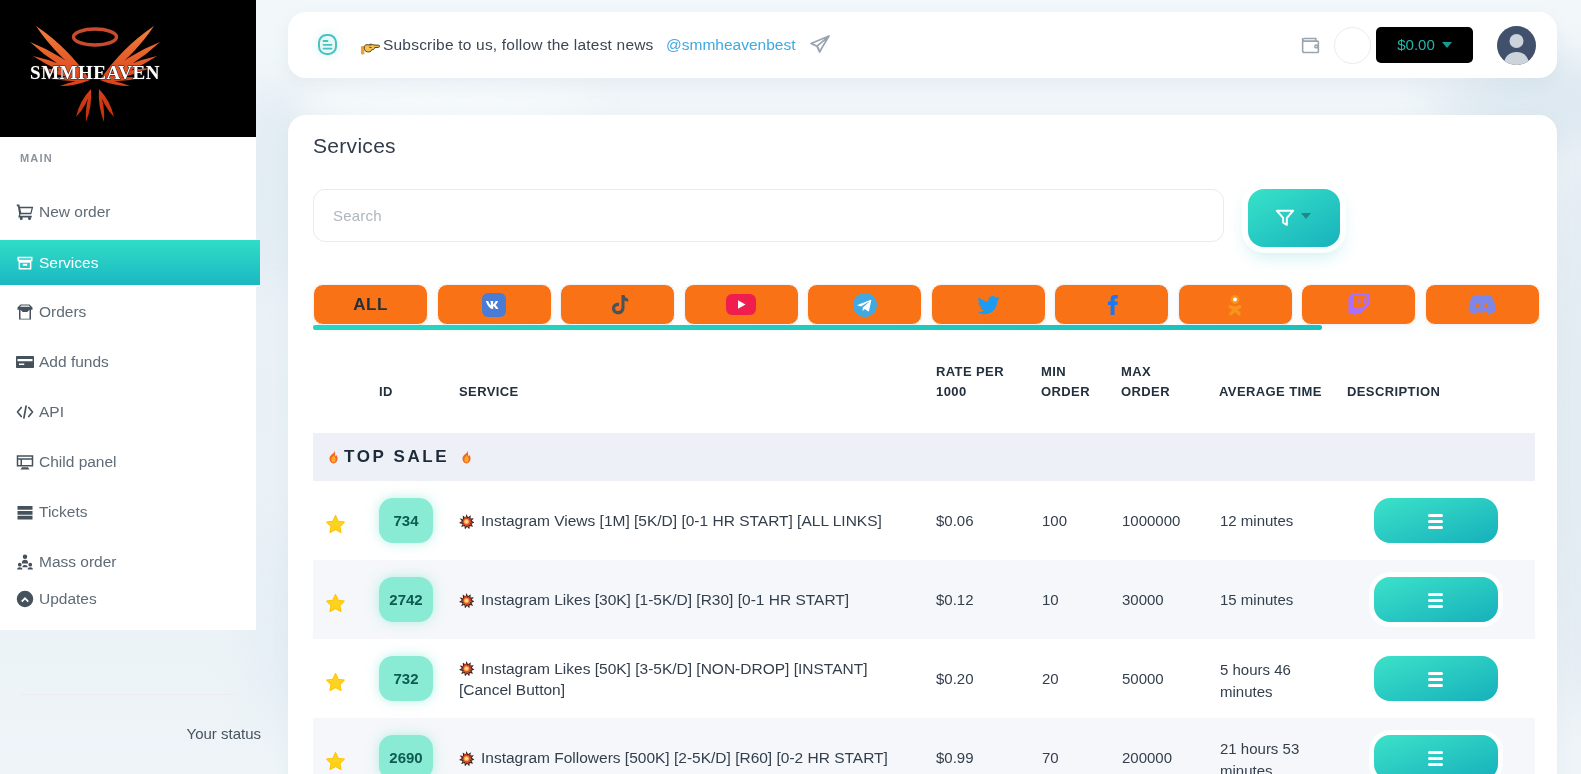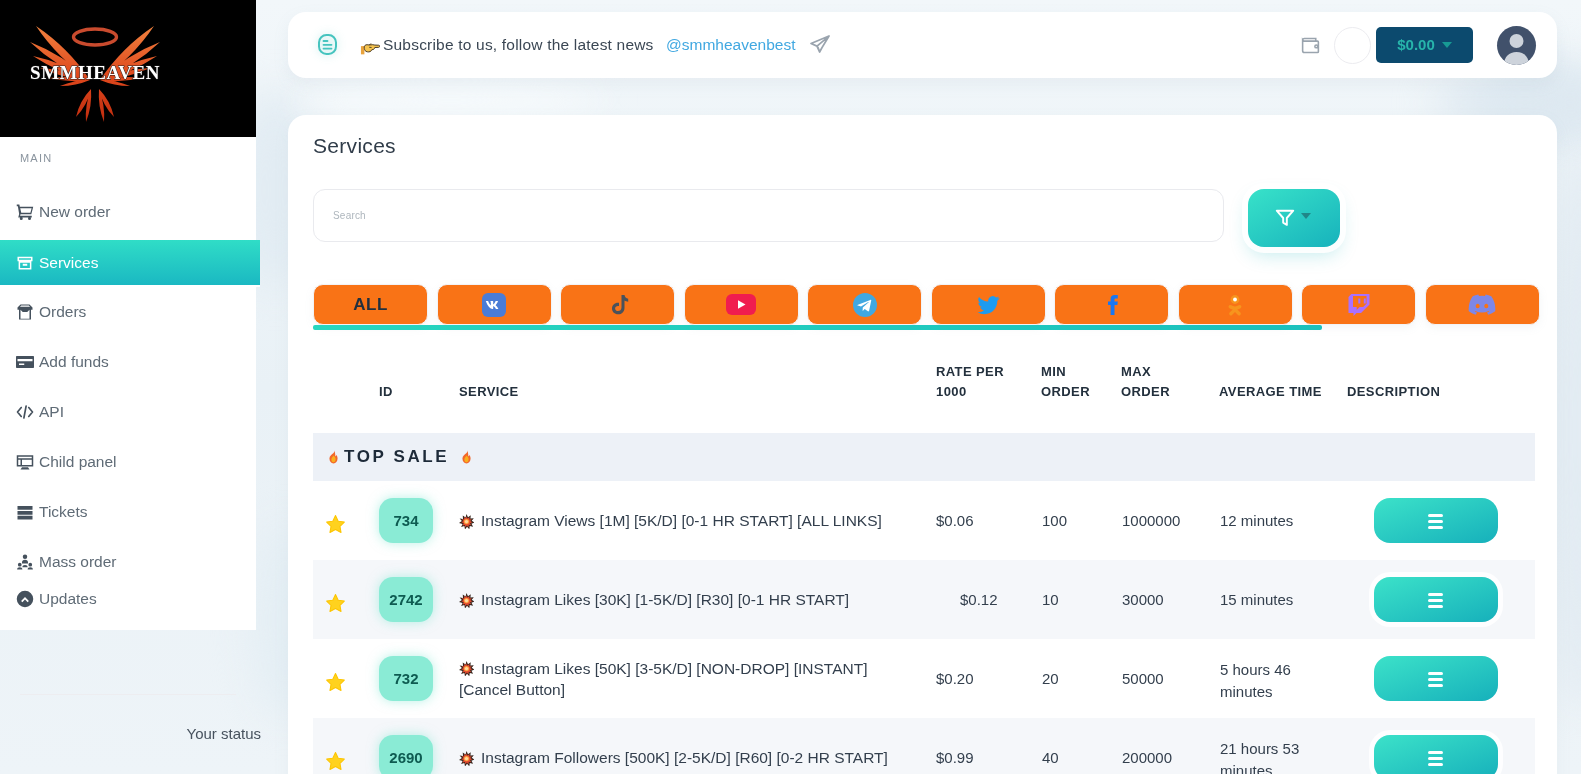--- a/index.html
+++ b/index.html
@@ -3,45 +3,45 @@
 <style>
 *{margin:0;padding:0;box-sizing:border-box}
 html,body{width:1581px;height:774px;overflow:hidden}
 body{font-family:"Liberation Sans",sans-serif;position:relative;
 background:linear-gradient(180deg,#f2f7fa 0%,#e9f1f6 50%,#eef4f8 100%);}
 .cloud{position:absolute;border-radius:50%;filter:blur(18px)}
 .abs{position:absolute}
 
 #sidebar{position:absolute;left:0;top:0;width:256px;height:630px;background:#fff;}
 #logobox{position:absolute;left:0;top:0;width:256px;height:137px;background:#000;}
-#mainlbl{position:absolute;left:20px;top:152px;font-size:11px;font-weight:normal;letter-spacing:1.2px;color:#8a949e}
+#mainlbl{position:absolute;left:20px;top:152px;font-size:11px;font-weight:bold;letter-spacing:1.2px;color:#8a949e}
 .mi{position:absolute;left:0;width:256px;height:50px;color:#5f6b76;font-size:15.5px}
 .mi .ic{position:absolute;left:16px;top:16px;width:18px;height:18px}
 .mi .lb{position:absolute;left:39px;top:16px}
 #active{position:absolute;left:0;top:240px;width:260px;height:45px;
 background:linear-gradient(180deg,#30ddc7 0%,#1ab8c2 100%);box-shadow:0 2px 0 #fff;}
 #active .ic{position:absolute;left:16px;top:14px;width:18px;height:18px}
 #active .lb{position:absolute;left:39px;top:14px;color:#fff;font-size:15.5px}
 #sdivider{position:absolute;left:20px;top:694px;width:216px;height:1px;background:#ededf0}
 #yourstatus{position:absolute;left:61px;top:725px;width:200px;text-align:right;color:#47525e;font-size:15px}
 
 #topbar{position:absolute;left:288px;top:12px;width:1269px;height:66px;background:#fff;border-radius:18px;box-shadow:0 6px 16px rgba(140,160,180,.10)}
 #tb-list{position:absolute;left:30px;top:22px}
 #tb-sub{position:absolute;left:95px;top:24px;font-size:15.5px;color:#3b4754;font-weight:500;letter-spacing:.2px}
 #tb-handle{position:absolute;left:378px;top:24px;font-size:15.5px;color:#41a8e1;font-weight:500}
 #tb-plane{position:absolute;left:520px;top:21px}
 #tb-wallet{position:absolute;left:1011px;top:23px}
 #tb-circ{position:absolute;left:1046px;top:15px;width:37px;height:37px;border-radius:50%;background:#fff;border:1px solid #ececf0}
-#tb-bal{position:absolute;left:1088px;top:15px;width:97px;height:36px;border-radius:5px;background:#0c4a6e;color:#27b5ab;font-size:15px;font-weight:bold;text-align:center;line-height:36px}
+#tb-bal{position:absolute;left:1088px;top:15px;width:97px;height:36px;border-radius:5px;background:#000000;color:#27b5ab;font-size:15px;font-weight:normal;text-align:center;line-height:36px}
 #tb-bal .caret{display:inline-block;width:0;height:0;border-left:5px solid transparent;border-right:5px solid transparent;border-top:6px solid #179a94;margin-left:7px;vertical-align:2px}
 #tb-av{position:absolute;left:1209px;top:14px;width:39px;height:39px;border-radius:50%;background:#41516b;overflow:hidden}
 
 #card{position:absolute;left:288px;top:115px;width:1269px;height:680px;background:#fff;border-radius:18px;box-shadow:0 6px 16px rgba(140,160,180,.08)}
 #h-services{position:absolute;left:25px;top:19px;font-size:21px;color:#303c49;font-weight:500;letter-spacing:.3px}
-#search{position:absolute;left:25px;top:74px;width:911px;height:53px;border:1px solid #e9eaee;border-radius:12px;background:#fff;color:#aeb6bd;font-size:10px;line-height:51px;padding-left:19px;letter-spacing:.2px}
+#search{position:absolute;left:25px;top:74px;width:911px;height:53px;border:1px solid #e9eaee;border-radius:12px;background:#fff;color:#aeb6bd;font-size:15px;line-height:51px;padding-left:19px;letter-spacing:.2px}
 #filterbtn{position:absolute;left:960px;top:74px;width:92px;height:58px;border-radius:16px;background:linear-gradient(150deg,#38e2c9 0%,#17b2bc 100%);box-shadow:0 0 0 6px rgba(255,255,255,.9),0 8px 18px rgba(23,178,188,.25)}
 
 .tab{position:absolute;top:169px;width:115px;height:41px;background:#f97316;border-radius:10px;border:1px solid #f2f3f6;box-shadow:0 3px 8px rgba(150,165,180,.10)}
 .tab .cc{position:absolute;left:0;top:0;width:100%;height:100%;display:flex;align-items:center;justify-content:center}
 #tab-all{left:25px}#tab-all .cc{font-size:17px;font-weight:bold;color:#22303e;letter-spacing:.5px}
 #underline{position:absolute;left:25px;top:210px;width:1009px;height:5px;background:linear-gradient(90deg,#27d6bf,#1ac0bd);border-radius:2px}
 
 .th{position:absolute;font-size:13px;font-weight:bold;color:#23303d;letter-spacing:.4px;line-height:20px}
 #band{position:absolute;left:25px;top:318px;width:1222px;height:48px;background:#edf1f7}
 #band .t{position:absolute;left:31px;top:14px;font-size:17px;font-weight:bold;color:#1d2a38;letter-spacing:2.6px}
@@ -393,21 +393,21 @@
   <div class="row alt" style="top:445px">
     <span class="star"><svg width="21" height="21">
           <use href="#s-star"></use>
         </svg></span>
     <span class="badge">2742</span>
     <span class="sname">
         <span><svg width="15" height="15">
             <use href="#s-burst"></use>
           </svg>Instagram Likes [30K] [1-5K/D] [R30] [0-1 HR START]</span>
       </span>
-    <span class="cell" style="left:647px;top:31px">$0.12</span>
+    <span class="cell" style="left:623px;top:31px">$0.12</span>
     <span class="cell" style="left:729px;top:31px">10</span>
     <span class="cell" style="left:809px;top:31px">30000</span>
     <span class="cell" style="left:907px;top:31px">15 minutes</span>
     <span class="descbtn">
         <span class="bars">
           <div></div>
           <div></div>
           <div></div>
         </span>
       </span>
@@ -438,21 +438,21 @@
     <span class="star"><svg width="21" height="21">
           <use href="#s-star"></use>
         </svg></span>
     <span class="badge">2690</span>
     <span class="sname">
         <span><svg width="15" height="15">
             <use href="#s-burst"></use>
           </svg>Instagram Followers [500K] [2-5K/D] [R60] [0-2 HR START]</span>
       </span>
     <span class="cell" style="left:623px;top:31px">$0.99</span>
-    <span class="cell" style="left:729px;top:31px">40</span>
+    <span class="cell" style="left:729px;top:31px">70</span>
     <span class="cell" style="left:809px;top:31px">200000</span>
     <span class="cell" style="left:907px;top:20px;width:100px;line-height:22px">21 hours 53 minutes</span>
     <span class="descbtn">
         <span class="bars">
           <div></div>
           <div></div>
           <div></div>
         </span>
       </span>
   </div>

